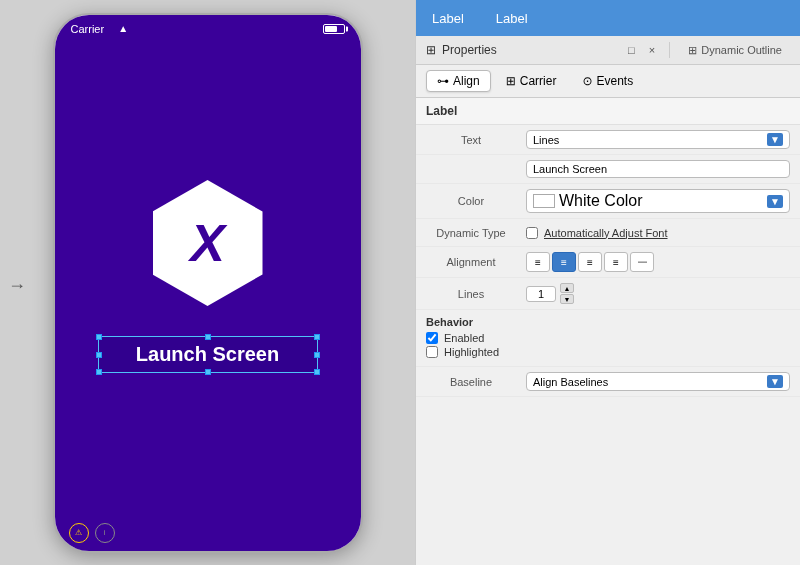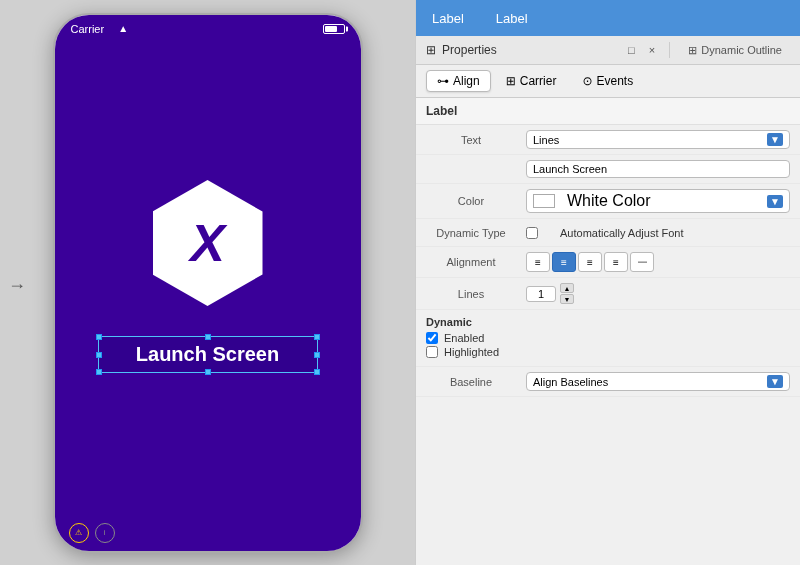--- a/index.html
+++ b/index.html
@@ -349,21 +349,21 @@
       border: 1px solid #bbb;
       border-radius: 4px;
       padding: 2px 6px;
       font-size: 11px;
       width: 100%;
     }
 
     .color-field {
       display: flex;
       align-items: center;
-      gap: 12px;
+      gap: 4px;
       background: white;
       border: 1px solid #bbb;
       border-radius: 4px;
       padding: 2px 6px;
       width: 100%;
       cursor: pointer;
     }
 
     .color-swatch {
       width: 22px;
@@ -386,23 +386,24 @@
     }
 
     .font-T {
       font-size: 14px;
       color: #333;
       font-family: Georgia, serif;
     }
 
     .checkbox-row {
       display: flex;
-      gap: 22px;
+      gap: 6px;
       font-size: 11px;
       color: #333;
+      text-decoration: underline;
     }
 
     .checkbox-input {
       width: 12px;
       height: 12px;
     }
 
     
     .align-buttons {
       display: flex;
@@ -651,21 +652,21 @@
         <span class="stepper-value">1</span>
         <div class="stepper-btns">
           <div class="stepper-btn">▲</div>
           <div class="stepper-btn">▼</div>
         </div>
       </div>
     </div>
   </div>
 
   <div class="behavior-section">
-    <div class="behavior-title">Dynamic</div>
+    <div class="behavior-title">Behavior</div>
     <div class="behavior-check">
       <input type="checkbox" class="checkbox-input" checked="" style="">
       <span>Enabled</span>
     </div>
     <div class="behavior-check">
       <input type="checkbox" class="checkbox-input" style="">
       <span>Highlighted</span>
     </div>
   </div>
 

